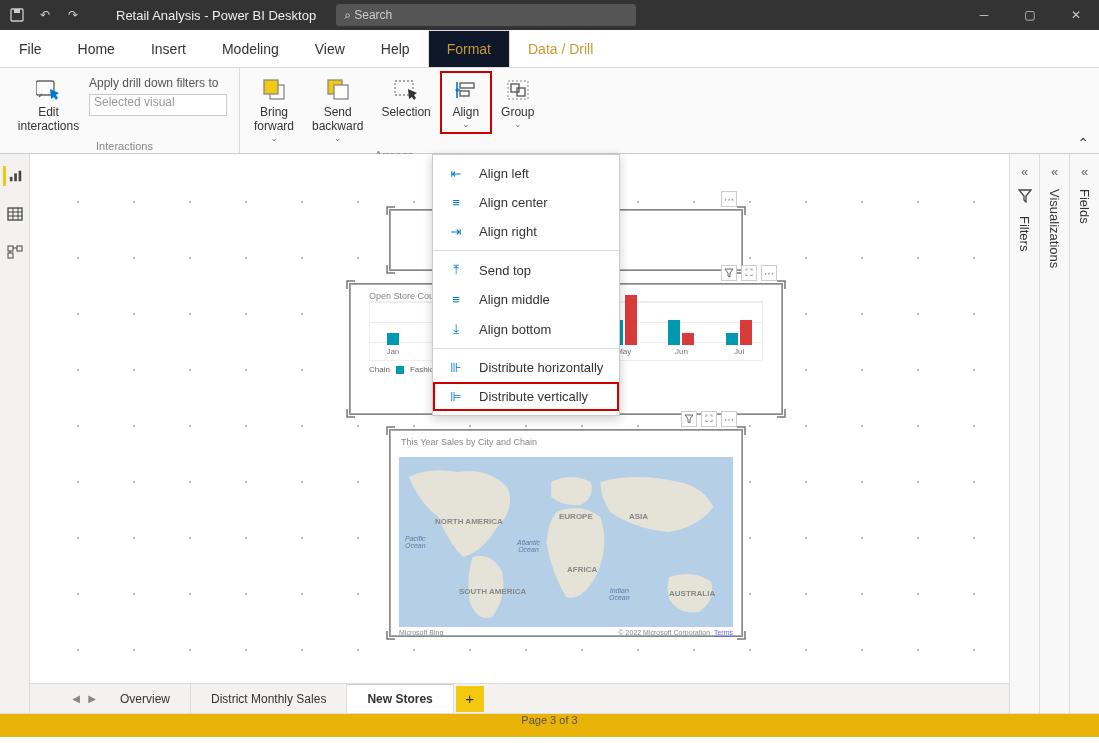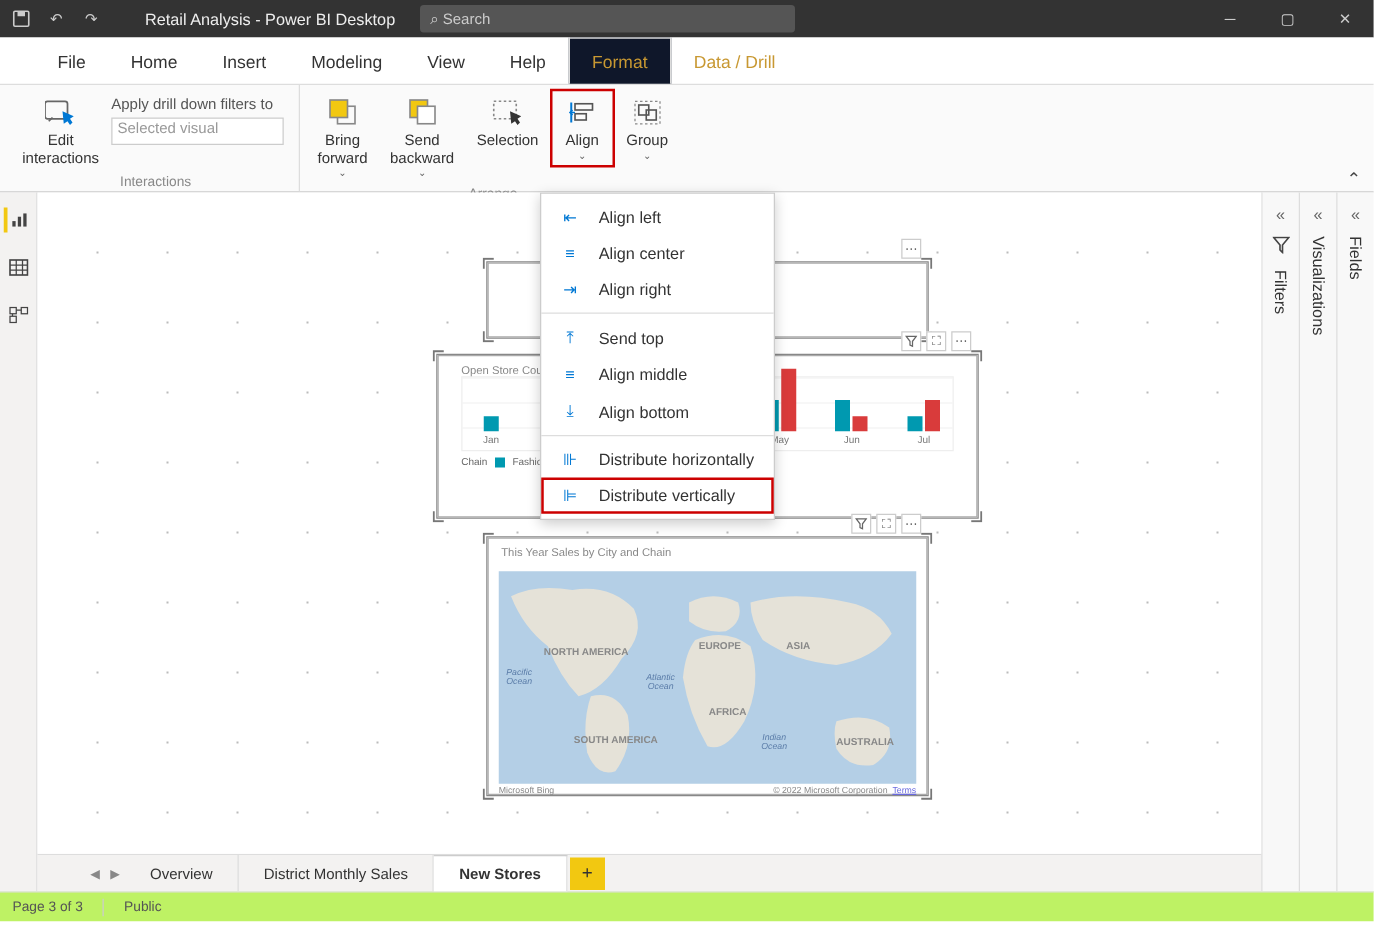--- a/index.html
+++ b/index.html
@@ -6,21 +6,21 @@
   body { width:1099px; height:743px; background:#fff; overflow:hidden; position:relative; }
   
   .titlebar { height:30px; background:#333; color:#ccc; display:flex; align-items:center; font-size:12px; }
   .titlebar-left { display:flex; align-items:center; gap:14px; padding-left:10px; }
   .titlebar-icon { width:14px; height:14px; color:#ccc; display:flex; align-items:center; justify-content:center; }
   .app-title { color:#eee; padding-left:22px; font-size:13px; }
   .search-box { background:#555; border-radius:3px; width:300px; height:22px; display:flex; align-items:center; margin-left:20px; padding:0 8px; color:#ccc; }
   .window-controls { margin-left:auto; display:flex; }
   .window-control { width:46px; height:30px; display:flex; align-items:center; justify-content:center; color:#ccc; }
   
-  .tab-strip { height:38px; background:#fff; border-bottom:1px solid #ddd; display:flex; align-items:flex-end; font-size:14px; padding-left:28px; }
+  .tab-strip { height:38px; background:#fff; border-bottom:1px solid #ddd; display:flex; align-items:flex-end; font-size:14px; padding-left:1px; }
   .tab { padding:10px 18px; cursor:pointer; color:#333; position:relative; }
   .tab.ctx { color:#c89832; }
   .tab.ctx.active { background:#0f172a; border:1px solid #ddd; border-bottom:none; }
   
   .ribbon { height:86px; background:#fafafa; border-bottom:1px solid #ccc; display:flex; padding-left:10px; position:relative; }
   .ribbon-group { display:flex; flex-direction:column; border-right:1px solid #ddd; padding:0 6px; height:100%; }
   .ribbon-group-body { flex:1; display:flex; align-items:flex-start; gap:2px; padding-top:4px; }
   .ribbon-group-label { font-size:11px; color:#888; text-align:center; padding:2px 0 4px; }
   .ribbon-btn { display:flex; flex-direction:column; align-items:center; justify-content:flex-start; padding:4px 8px; font-size:12px; color:#333; text-align:center; cursor:pointer; min-width:50px; }
   .ribbon-btn .ico { font-size:22px; height:28px; display:flex; align-items:center; justify-content:center; }
@@ -76,21 +76,21 @@
   .collapsed-pane .chev { color:#666; font-size:13px; }
   .collapsed-pane .vtext { writing-mode:vertical-rl; font-size:13px; color:#333; font-weight:500; }
   .collapsed-pane .vico { font-size:14px; color:#444; }
   
   .page-tabs { height:30px; background:#f3f2f1; border-top:1px solid #ddd; display:flex; align-items:center; padding-left:38px; }
   .pg-nav { width:16px; text-align:center; color:#888; font-size:10px; }
   .pg-tab { padding:0 20px; height:100%; display:flex; align-items:center; font-size:12px; color:#333; border-right:1px solid #ddd; }
   .pg-tab.active { background:#fff; font-weight:600; border-top:1px solid #ccc; }
   .pg-add { width:28px; height:26px; background:#f2c811; color:#333; font-size:15px; display:flex; align-items:center; justify-content:center; margin-left:2px; }
   
-  .statusbar { height:24px; background:#bef264; border-top:1px solid #ddd; display:flex; align-items:center; font-size:11px; color:#555; padding:0 10px; gap:16px; }
+  .statusbar { height:24px; background:#eab308; border-top:1px solid #ddd; display:flex; align-items:center; font-size:11px; color:#555; padding:0 10px; gap:16px;flex-direction:column; }
   .statusbar .sep { width:1px; height:14px; background:#ccc; }
   </style>
 </head>
 <body>
 
 <div class="titlebar">
   <div class="titlebar-left">
     <span class="titlebar-icon">
         <svg width="14" height="14" viewBox="0 0 14 14">
           <rect x="1" y="1" width="12" height="12" rx="1" fill="none" stroke="#ccc" stroke-width="1.3"></rect>

